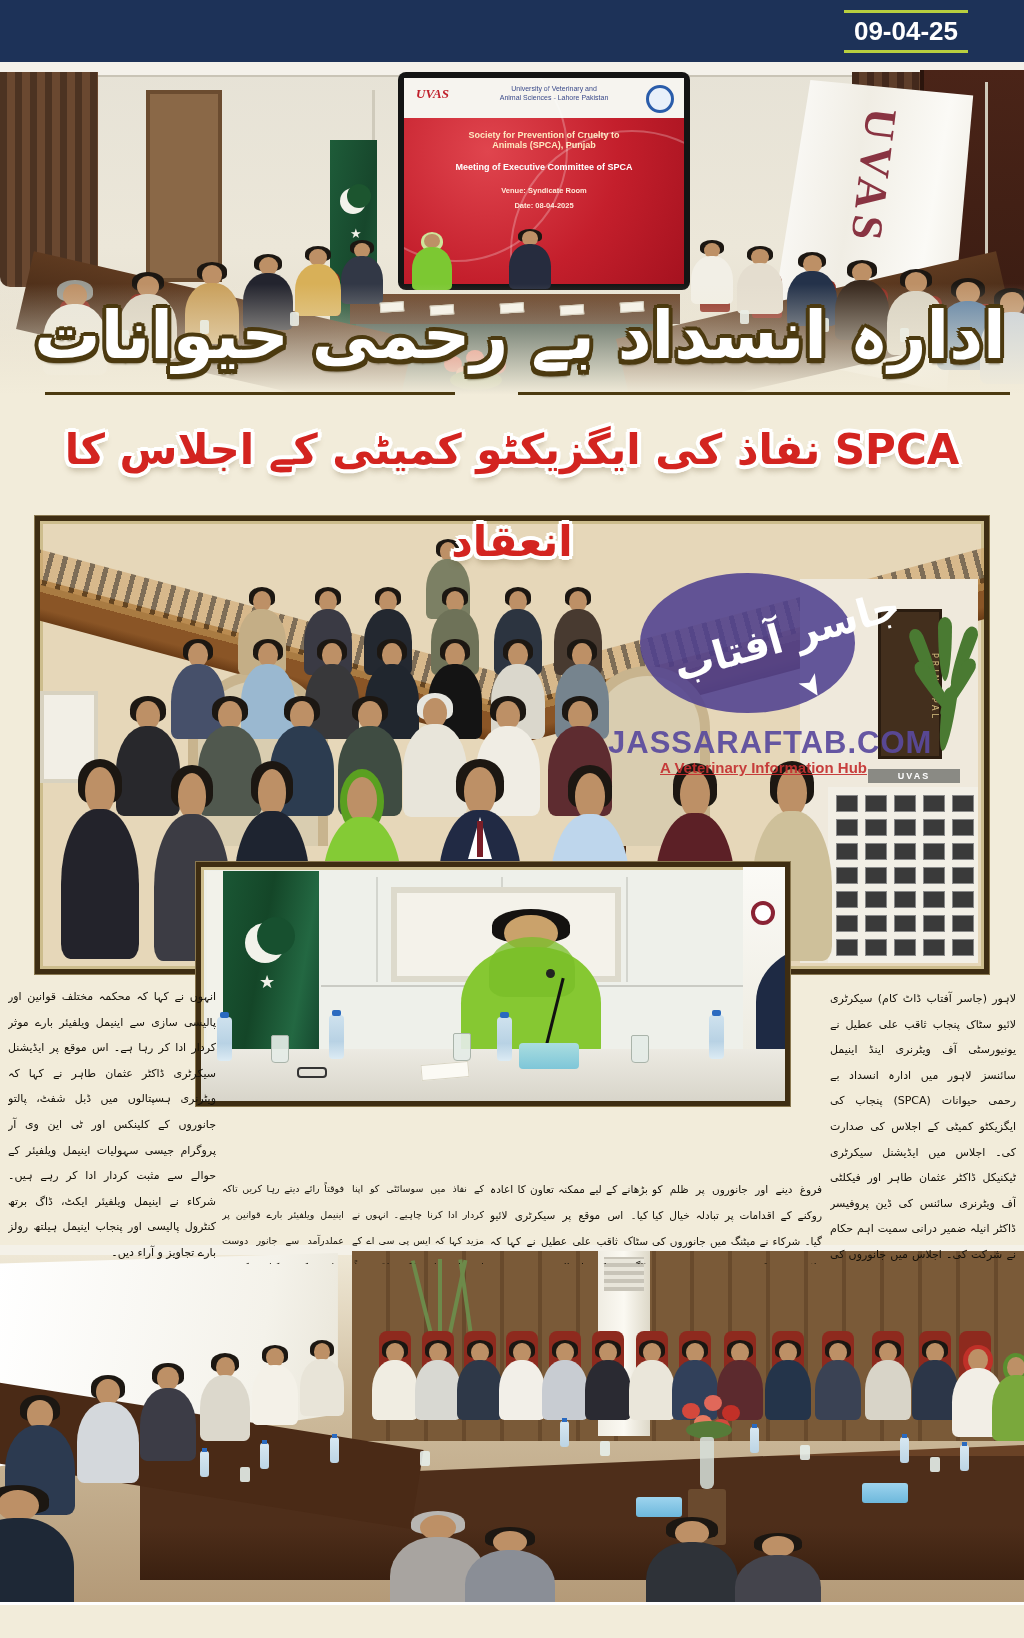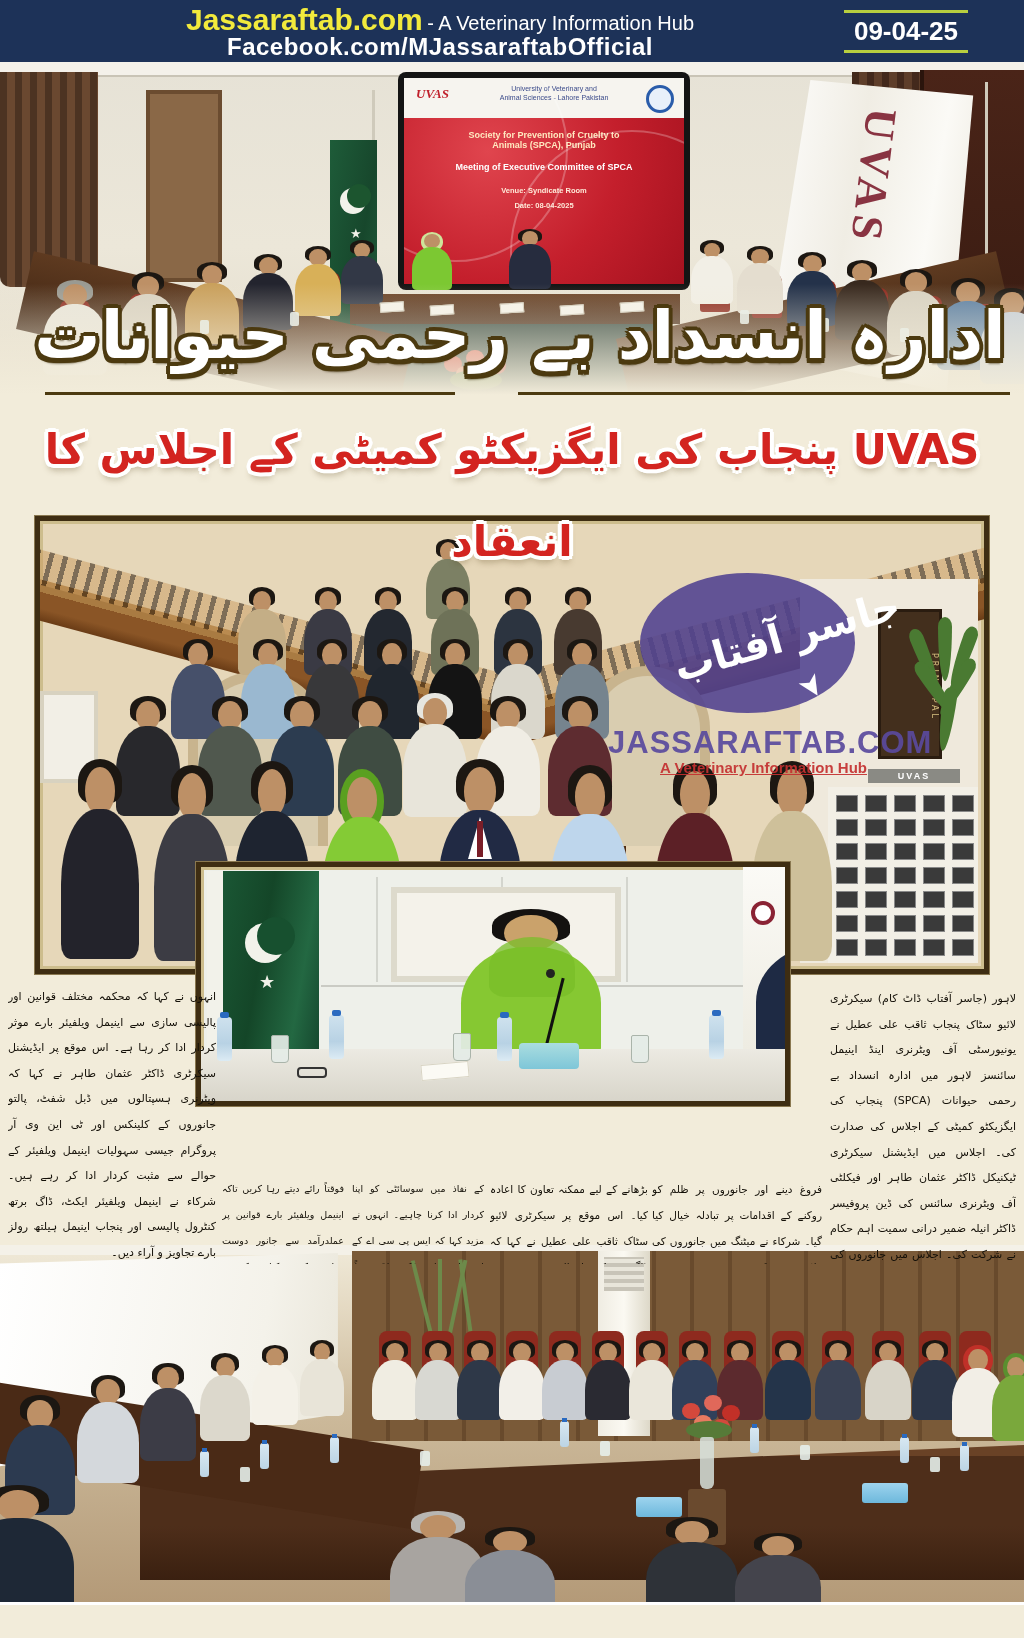--- a/index.html
+++ b/index.html
@@ -119,27 +119,20 @@
   .ftr .lbl{color:#cdd945;font-size:20px;}
   .ftr .nm{color:#fff;font-size:23px;font-weight:bold;padding:0 6px;}
   .ftr .sv{color:#fff;font-size:19px;}
 </style>
 </head>
 <body>
 
 <div id="canvas">
 
   <div class="hdr">
-    <div class="hdr-text">
-      <div class="hdr-line1">
-        <span class="site-name">Jassaraftab.com</span>
-        <span class="tagline"> - A Veterinary Information Hub</span>
-      </div>
-      <div class="hdr-line2">Facebook.com/MJassaraftabOfficial</div>
-    </div>
     <div class="date-badge">09-04-25</div>
   </div>
 
   <div id="top-photo" class="photo">
     <div class="shape" style="left:0;top:0;width:100%;height:13px;background:#f4f1ea;border-bottom:2px solid #c9c4b6;"></div>
     <div class="shape" style="left:0;top:10px;width:98px;height:215px;background:repeating-linear-gradient(90deg,#4c3322 0 7px,#6a4830 7px 15px);border-radius:0 0 10px 10px;"></div>
     <div class="shape" style="left:146px;top:28px;width:76px;height:192px;background:#8a6847;border:4px solid #6b4c30;box-sizing:border-box;"></div>
     <div class="shape" style="left:852px;top:10px;width:70px;height:235px;background:repeating-linear-gradient(90deg,#43291c 0 7px,#5e3e2a 7px 15px);"></div>
     <div class="shape" style="left:920px;top:8px;width:104px;height:268px;background:linear-gradient(180deg,#4a2418 0%,#3a1c12 100%);border-left:4px solid #2a140c;"></div>
 
@@ -287,21 +280,21 @@
           <div class="shape" style="left: 42px; top: 18px; width: 18px; height: 16px; border-radius: 50%; background: rgb(212, 72, 60);"></div>
           <div class="shape" style="left: 14px; top: 20px; width: 52px; height: 20px; border-radius: 50%; background: rgb(90, 122, 58);"></div>
         </div>
       </div>
     <div class="fade"></div>
   </div>
 
   <div class="headline-main" lang="ur">ادارہ انسداد بے رحمی حیوانات</div>
   <div class="rule" style="left:45px;width:410px;"></div>
   <div class="rule" style="left:518px;width:492px;"></div>
-  <div class="headline-sub" lang="ur">UVAS پنجاب کی ایگزیکٹو کمیٹی کے اجلاس کا انعقاد</div>
+  <div class="headline-sub" lang="ur">SPCA نفاذ کی ایگزیکٹو کمیٹی کے اجلاس کا انعقاد</div>
 
   <div id="group-photo" class="photo framed">
     <div class="inner" id="gp-scene">
       <div class="ceiling"></div>
 
       <div class="stair" style="left:-30px;top:118px;width:500px;height:40px;transform:rotate(15deg);"></div>
       <div class="balusters" style="left:-30px;top:88px;width:500px;height:34px;transform:rotate(15deg);"></div>
       <div class="stair" style="left:468px;top:118px;width:500px;height:40px;transform:rotate(-15deg);"></div>
       <div class="balusters" style="left:468px;top:88px;width:500px;height:34px;transform:rotate(-15deg);"></div>
       <div class="shape" style="left:560px;top:190px;width:26px;height:150px;background:linear-gradient(90deg,#6a3c16,#8a5526,#4a2810);border-radius:10px 10px 4px 4px;"></div>

